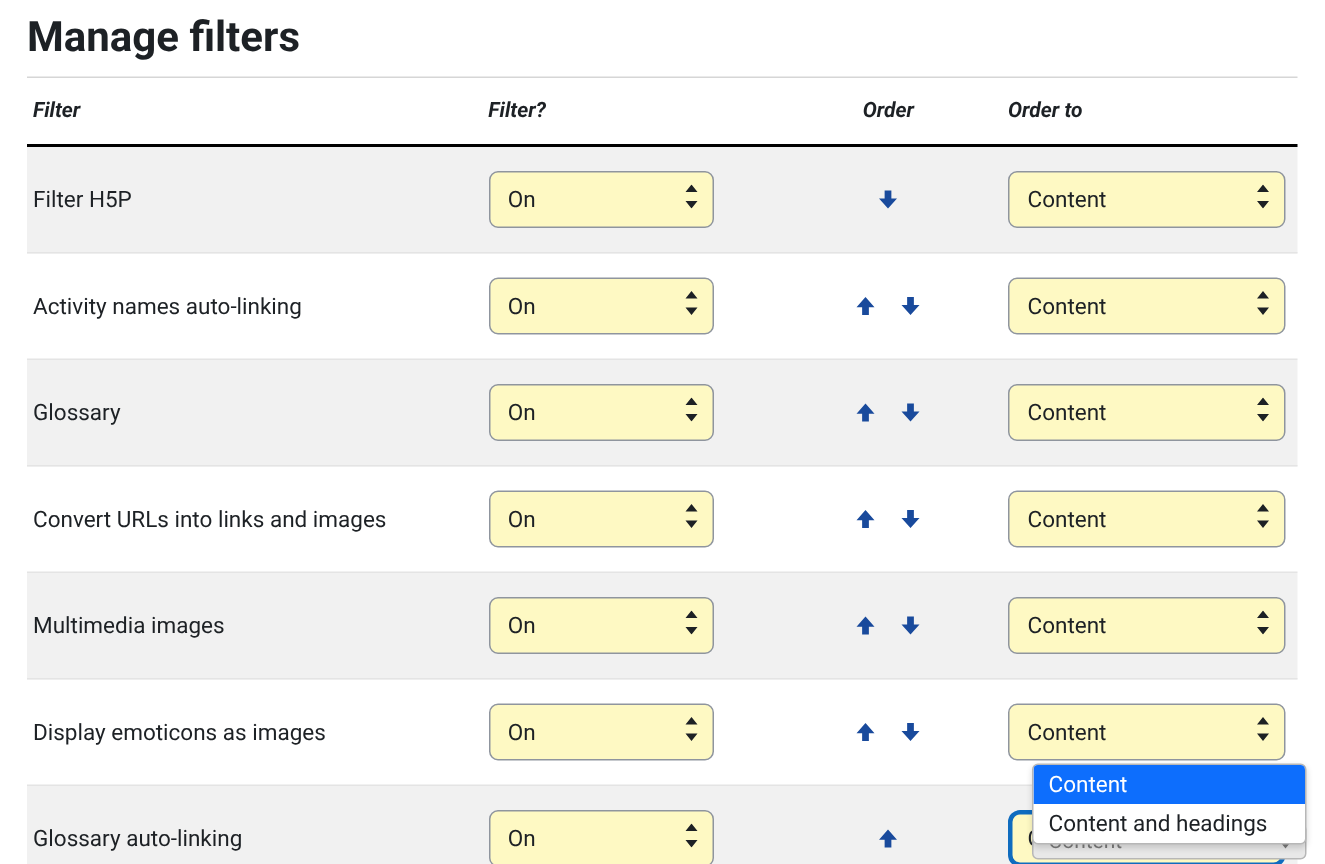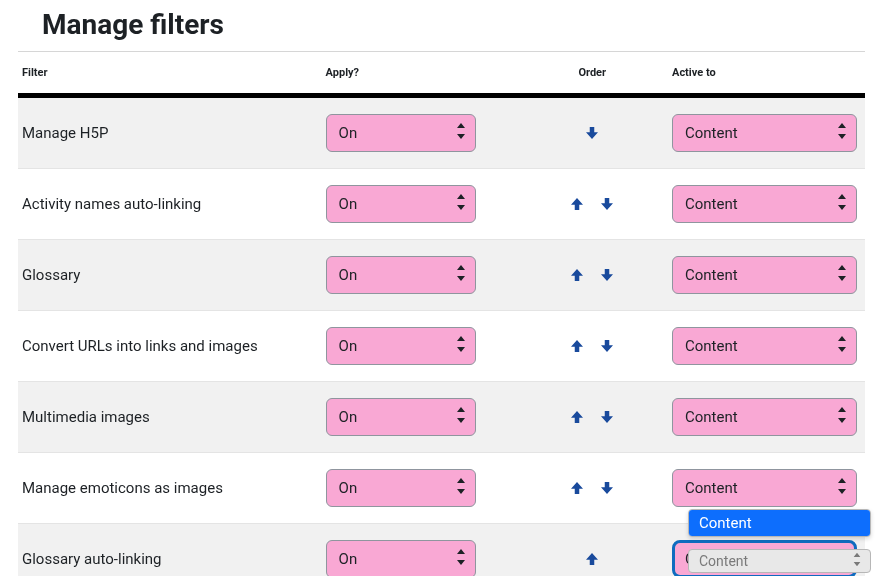--- a/index.html
+++ b/index.html
@@ -8,33 +8,33 @@
       font-size: 15px;
       color: #1d2125;
       background: #fff;
       width: 883px;
       padding: 8px 18px 40px 18px;
     }
     h1 {
       font-size: 28px;
       font-weight: 700;
       margin-bottom: 10px;
-      margin-left: 24px;
     }
     table {
       width: 100%;
       border-collapse: collapse;
       border-top: 1px solid #d6d6d6;
     }
     thead th {
       text-align: left;
       font-weight: 700;
-      font-size: 11px;
+      font-size: 14px;
       padding: 14px 8px 14px 4px;
-      border-bottom: 5px solid #000000;
+      border-bottom: 2px solid #000000;
+      font-style: italic;
     }
     thead th.col-order { text-align: center; }
     tbody tr {
       border-bottom: 1px solid #e4e4e4;
     }
     tbody tr.shaded {
       background: #f1f1f1;
     }
     tbody td {
       padding: 16px 8px 16px 4px;
@@ -42,21 +42,21 @@
     }
     .col-filter { width: 310px; }
     .col-active { width: 200px; }
     .col-order  { width: 150px; text-align: center; }
     .col-apply  { width: auto; }
 
     .select-wrap {
       position: relative;
       width: 150px;
       height: 38px;
-      background: #f9a8d4;
+      background: #fef9c3;
       border: 1px solid #8f959e;
       border-radius: 6px;
       display: flex;
       align-items: center;
       padding: 0 28px 0 12px;
       cursor: pointer;
     }
     .apply-wrap { width: 185px; }
     .apply-wrap.open {
       border: 3px solid #0f6cbf;
@@ -127,28 +127,28 @@
   </style>
 </head>
 <body>
 
 <h1>Manage filters</h1>
 
 <table>
   <thead>
     <tr>
       <th class="col-filter">Filter</th>
-      <th class="col-active">Apply?</th>
+      <th class="col-active">Filter?</th>
       <th class="col-order">Order</th>
-      <th class="col-apply">Active to</th>
+      <th class="col-apply">Order to</th>
     </tr>
   </thead>
   <tbody id="rows">
       <tr class="shaded">
-        <td class="col-filter">Manage H5P</td>
+        <td class="col-filter">Filter H5P</td>
         <td class="col-active">
           <div class="select-wrap">
             <span class="select-text">On</span>
             <span class="chev"><svg viewBox="0 0 12 16">
                 <path d="M6 0 L10 5 L2 5 Z M6 16 L2 11 L10 11 Z" fill="#1d2125"></path>
               </svg></span>
           </div>
         </td>
         <td class="col-order">
           <div class="order-cell">
@@ -294,21 +294,21 @@
         <td class="col-apply">
           <div class="select-wrap apply-wrap">
             <span class="select-text">Content</span>
             <span class="chev"><svg viewBox="0 0 12 16">
                 <path d="M6 0 L10 5 L2 5 Z M6 16 L2 11 L10 11 Z" fill="#1d2125"></path>
               </svg></span>
           </div>
         </td>
       </tr>
       <tr>
-        <td class="col-filter">Manage emoticons as images</td>
+        <td class="col-filter">Display emoticons as images</td>
         <td class="col-active">
           <div class="select-wrap">
             <span class="select-text">On</span>
             <span class="chev"><svg viewBox="0 0 12 16">
                 <path d="M6 0 L10 5 L2 5 Z M6 16 L2 11 L10 11 Z" fill="#1d2125"></path>
               </svg></span>
           </div>
         </td>
         <td class="col-order">
           <div class="order-cell">
@@ -368,13 +368,14 @@
   <span>Content</span>
   <span class="chev">
     <svg viewBox="0 0 12 16">
         <path d="M6 0 L10 5 L2 5 Z M6 16 L2 11 L10 11 Z" fill="#7a7a7a"></path>
       </svg>
   </span>
 </div>
 
 <div class="dropdown-panel">
   <div class="opt highlighted">Content</div>
+  <div class="opt">Content and headings</div>
 </div>
 
 </body></html>

